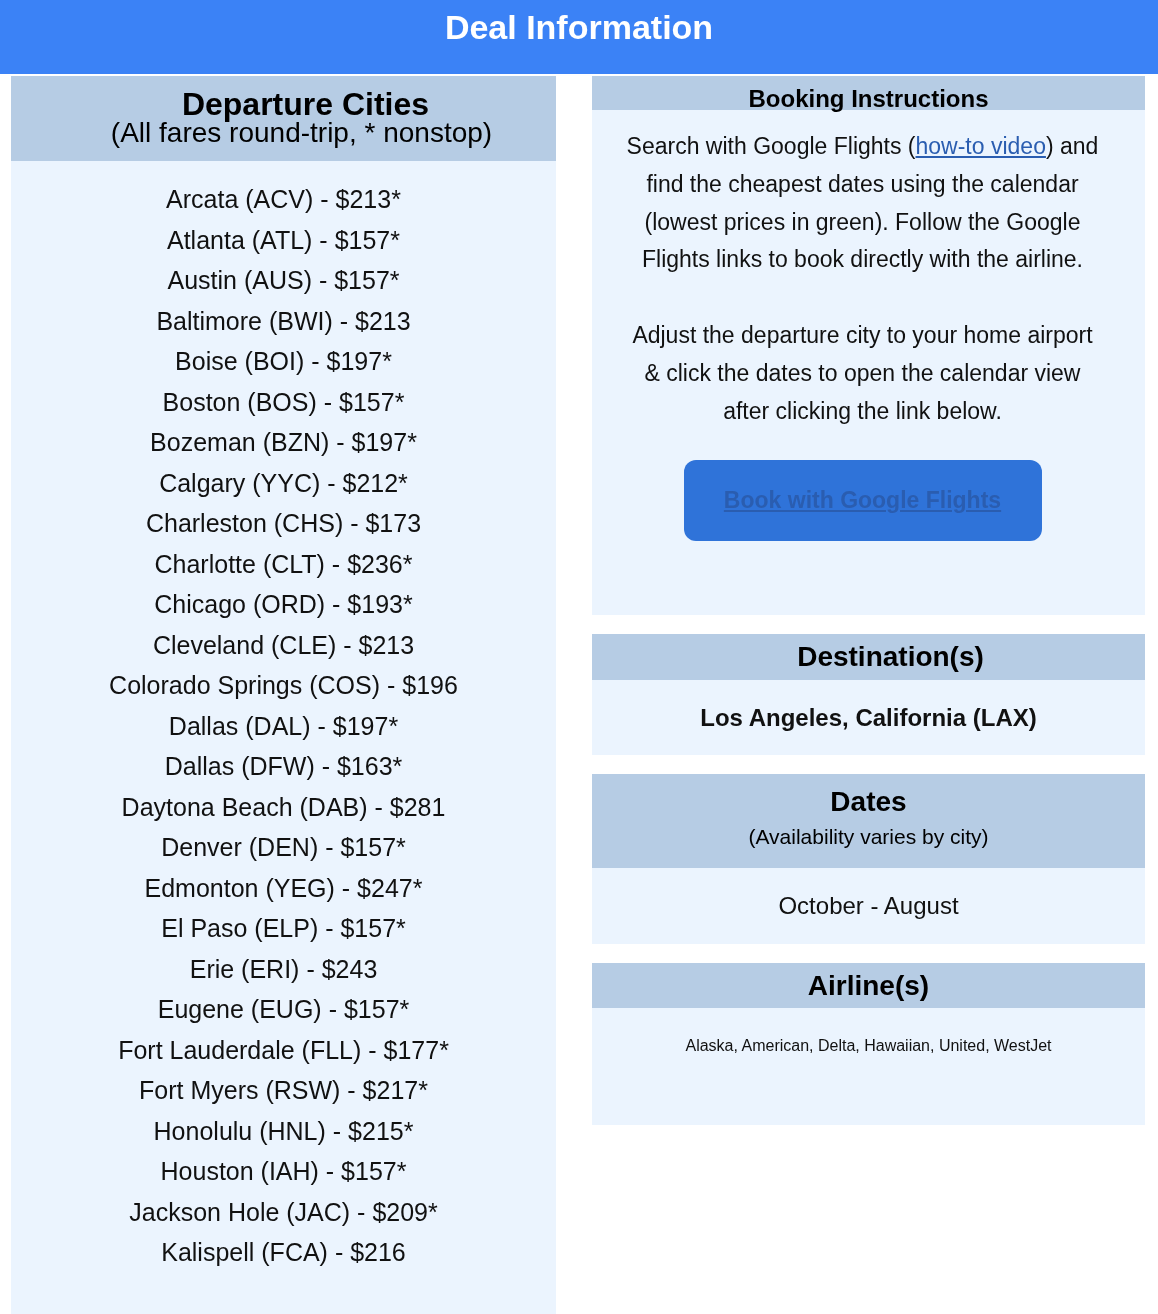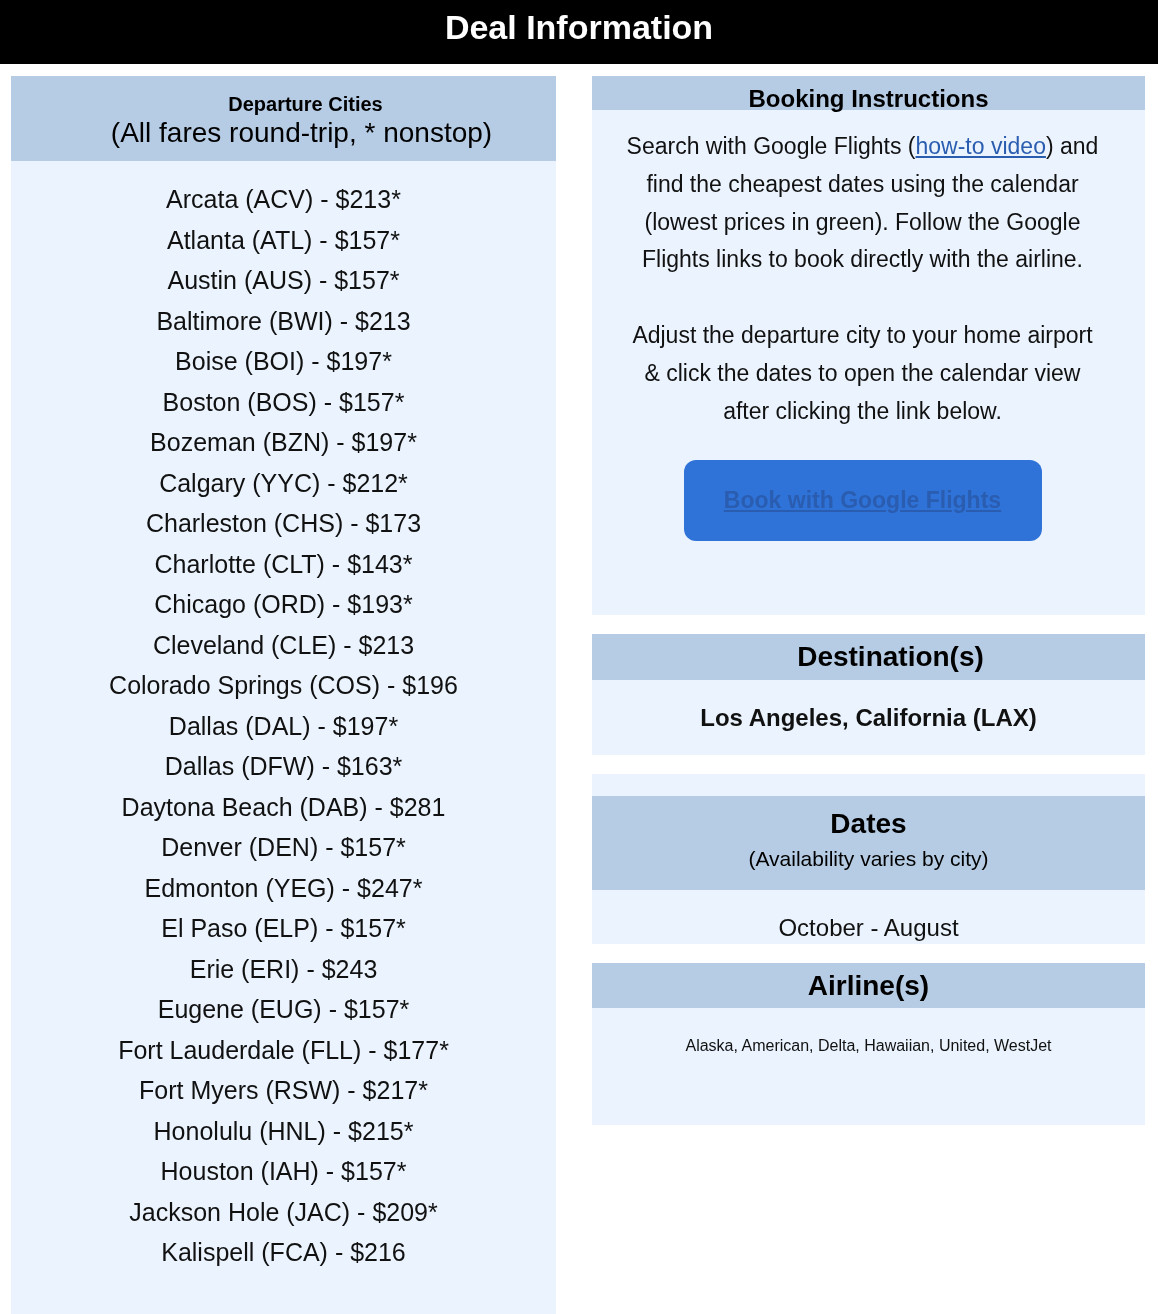--- a/index.html
+++ b/index.html
@@ -11,22 +11,22 @@
       width: 1158px;
       height: 1314px;
       overflow: hidden;
       position: relative;
       font-family: "Liberation Sans", sans-serif;
       color: #111111;
     }
     .top-bar {
       position: absolute;
       left: 0; top: 0;
-      width: 1158px; height: 64px;
-      background: #000000;
+      width: 1158px; height: 74px;
+      background: #3b82f6;
       color: #ffffff;
       font-weight: bold;
       font-size: 34px;
       line-height: 54px;
       text-align: center;
     }
     .panel {
       position: absolute;
       background: #EBF4FE;
     }
@@ -44,21 +44,21 @@
     #departures {
       left: 11px; top: 76px;
       width: 545px; height: 1238px;
     }
     #departures .panel-header {
       height: 85px;
       box-sizing: border-box;
       padding-top: 12px;
     }
     #departures .panel-title {
-      font-size: 20px;
+      font-size: 32px;
       line-height: 32px;
       display: block;
       margin-left: 44px;
     }
     #departures .panel-subtitle {
       font-weight: normal;
       font-size: 28px;
       line-height: 26px;
       display: block;
       padding-left: 36px;
@@ -134,21 +134,20 @@
     }
 
     #dates {
       left: 592px; top: 774px;
       width: 553px; height: 170px;
     }
     #dates .panel-header {
       height: 94px;
       box-sizing: border-box;
       padding-top: 11px;
-      margin-top: 22px;
     }
     #dates .panel-title {
       display: block;
       font-size: 28px;
       line-height: 34px;
     }
     #dates .panel-subtitle {
       display: block;
       font-weight: normal;
       font-size: 21px;
@@ -189,21 +188,21 @@
   <ul class="city-list" id="city-list">
       <li>Arcata (ACV) - $213*</li>
       <li>Atlanta (ATL) - $157*</li>
       <li>Austin (AUS) - $157*</li>
       <li>Baltimore (BWI) - $213</li>
       <li>Boise (BOI) - $197*</li>
       <li>Boston (BOS) - $157*</li>
       <li>Bozeman (BZN) - $197*</li>
       <li>Calgary (YYC) - $212*</li>
       <li>Charleston (CHS) - $173</li>
-      <li>Charlotte (CLT) - $143*</li>
+      <li>Charlotte (CLT) - $236*</li>
       <li>Chicago (ORD) - $193*</li>
       <li>Cleveland (CLE) - $213</li>
       <li>Colorado Springs (COS) - $196</li>
       <li>Dallas (DAL) - $197*</li>
       <li>Dallas (DFW) - $163*</li>
       <li>Daytona Beach (DAB) - $281</li>
       <li>Denver (DEN) - $157*</li>
       <li>Edmonton (YEG) - $247*</li>
       <li>El Paso (ELP) - $157*</li>
       <li>Erie (ERI) - $243</li>

